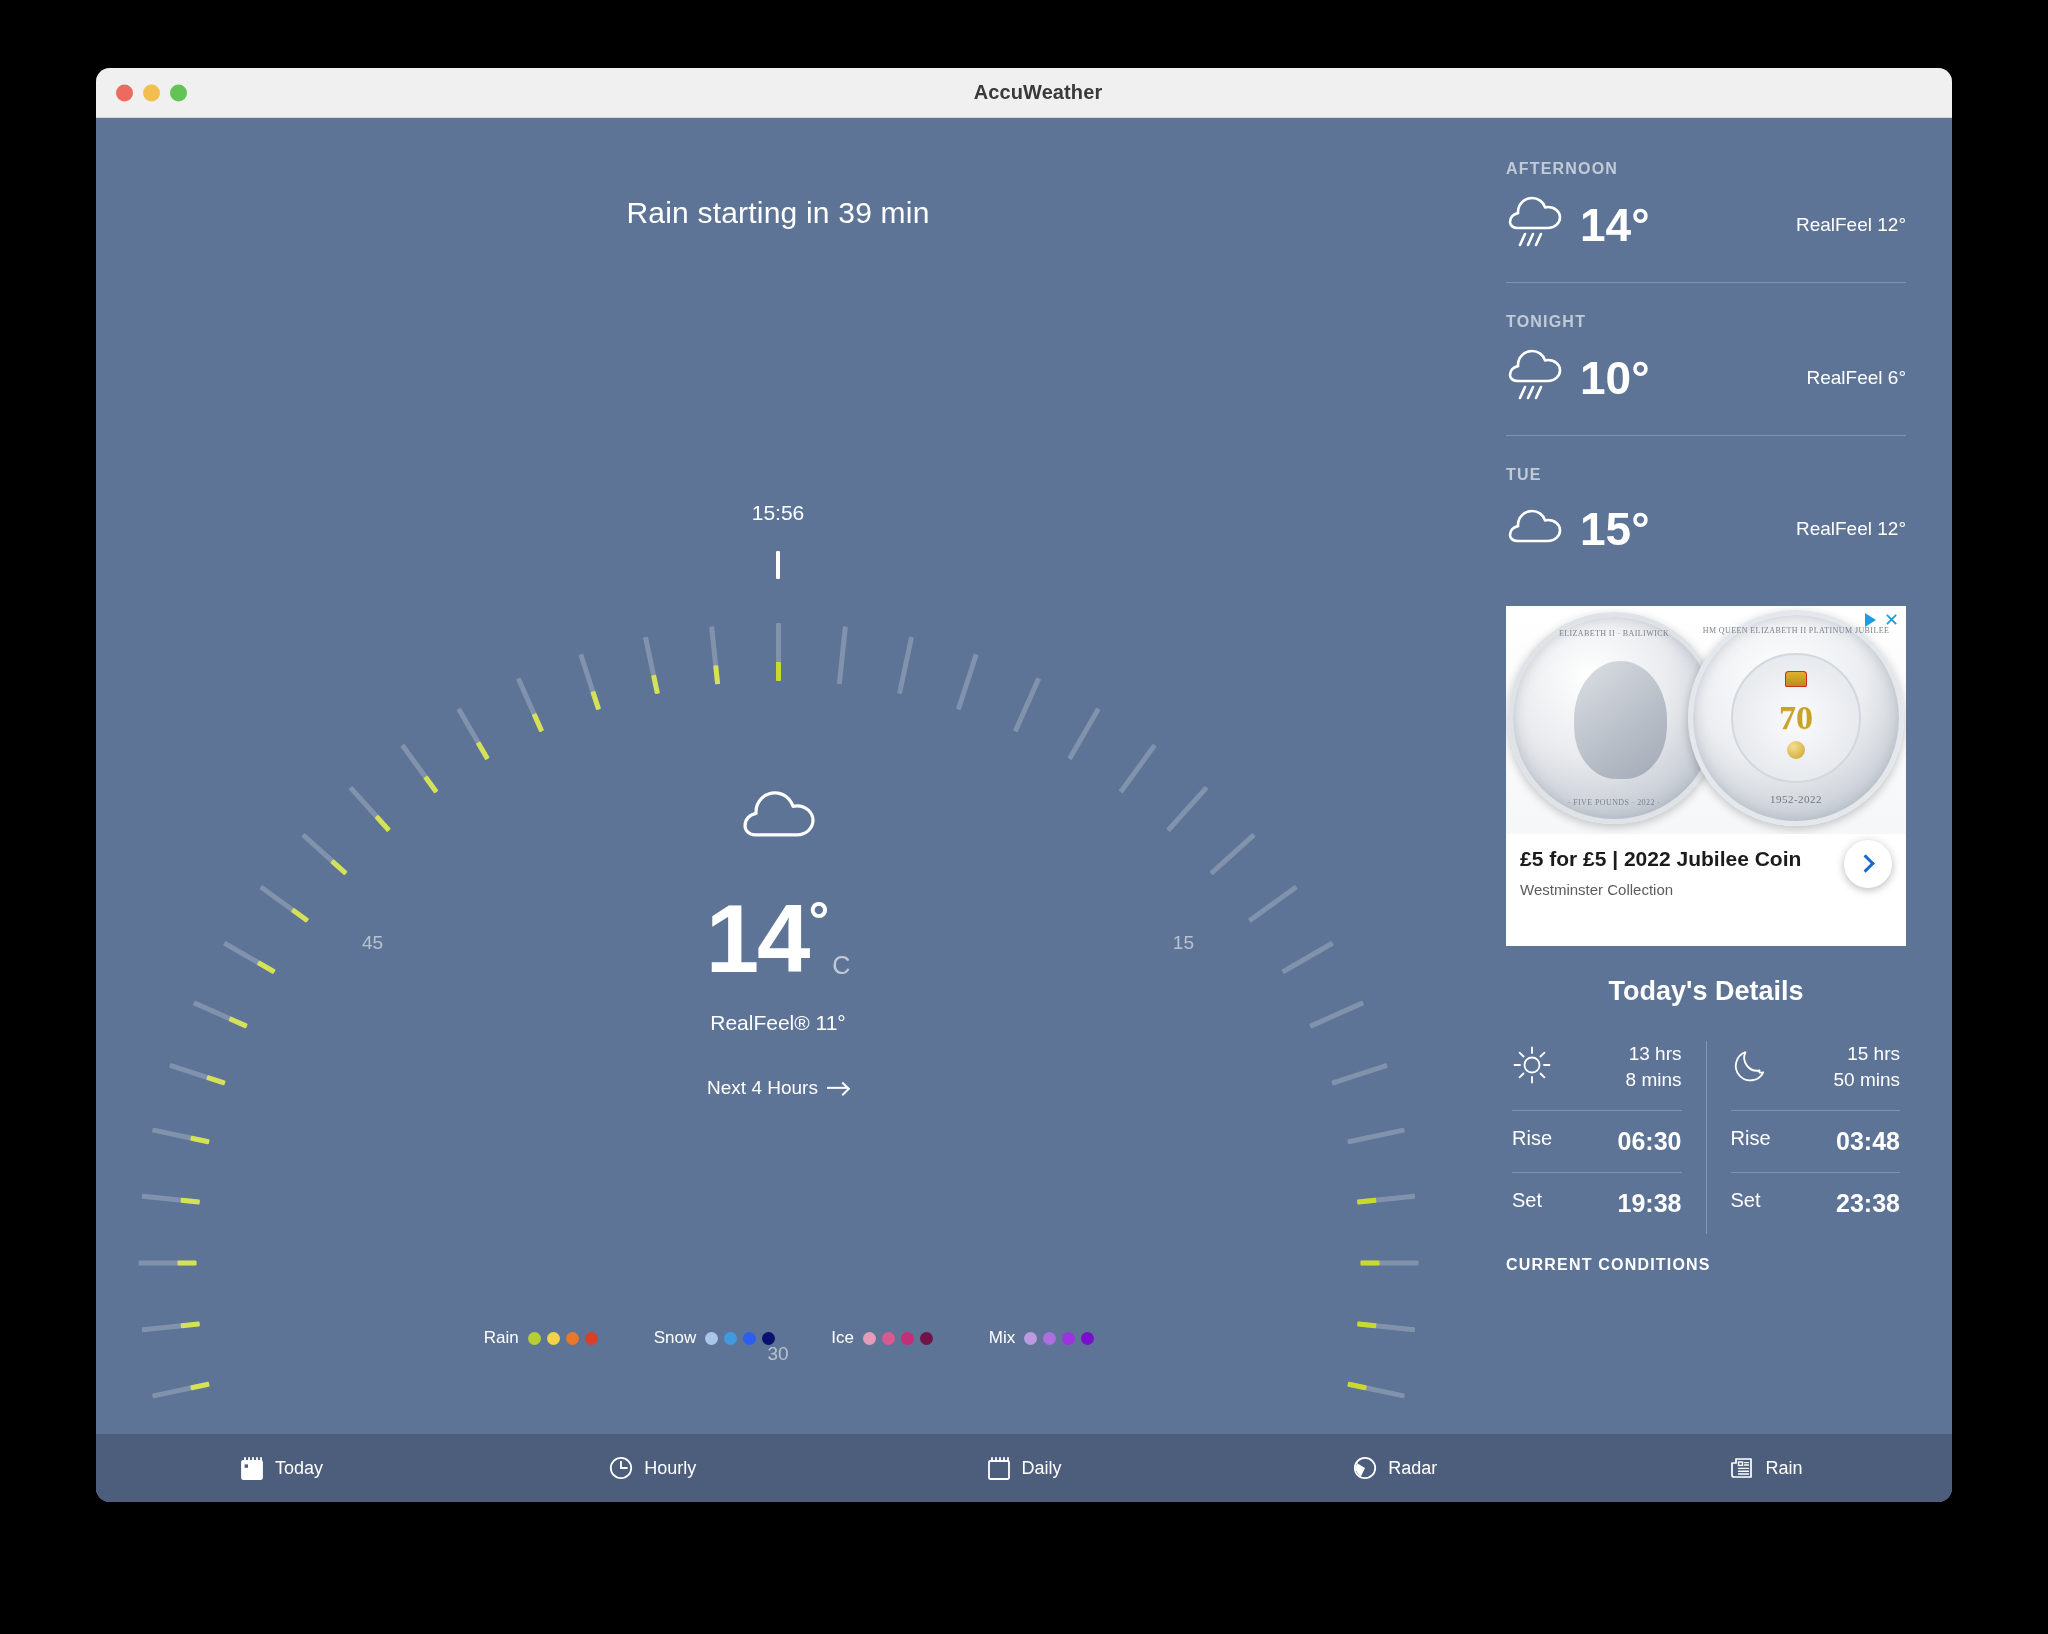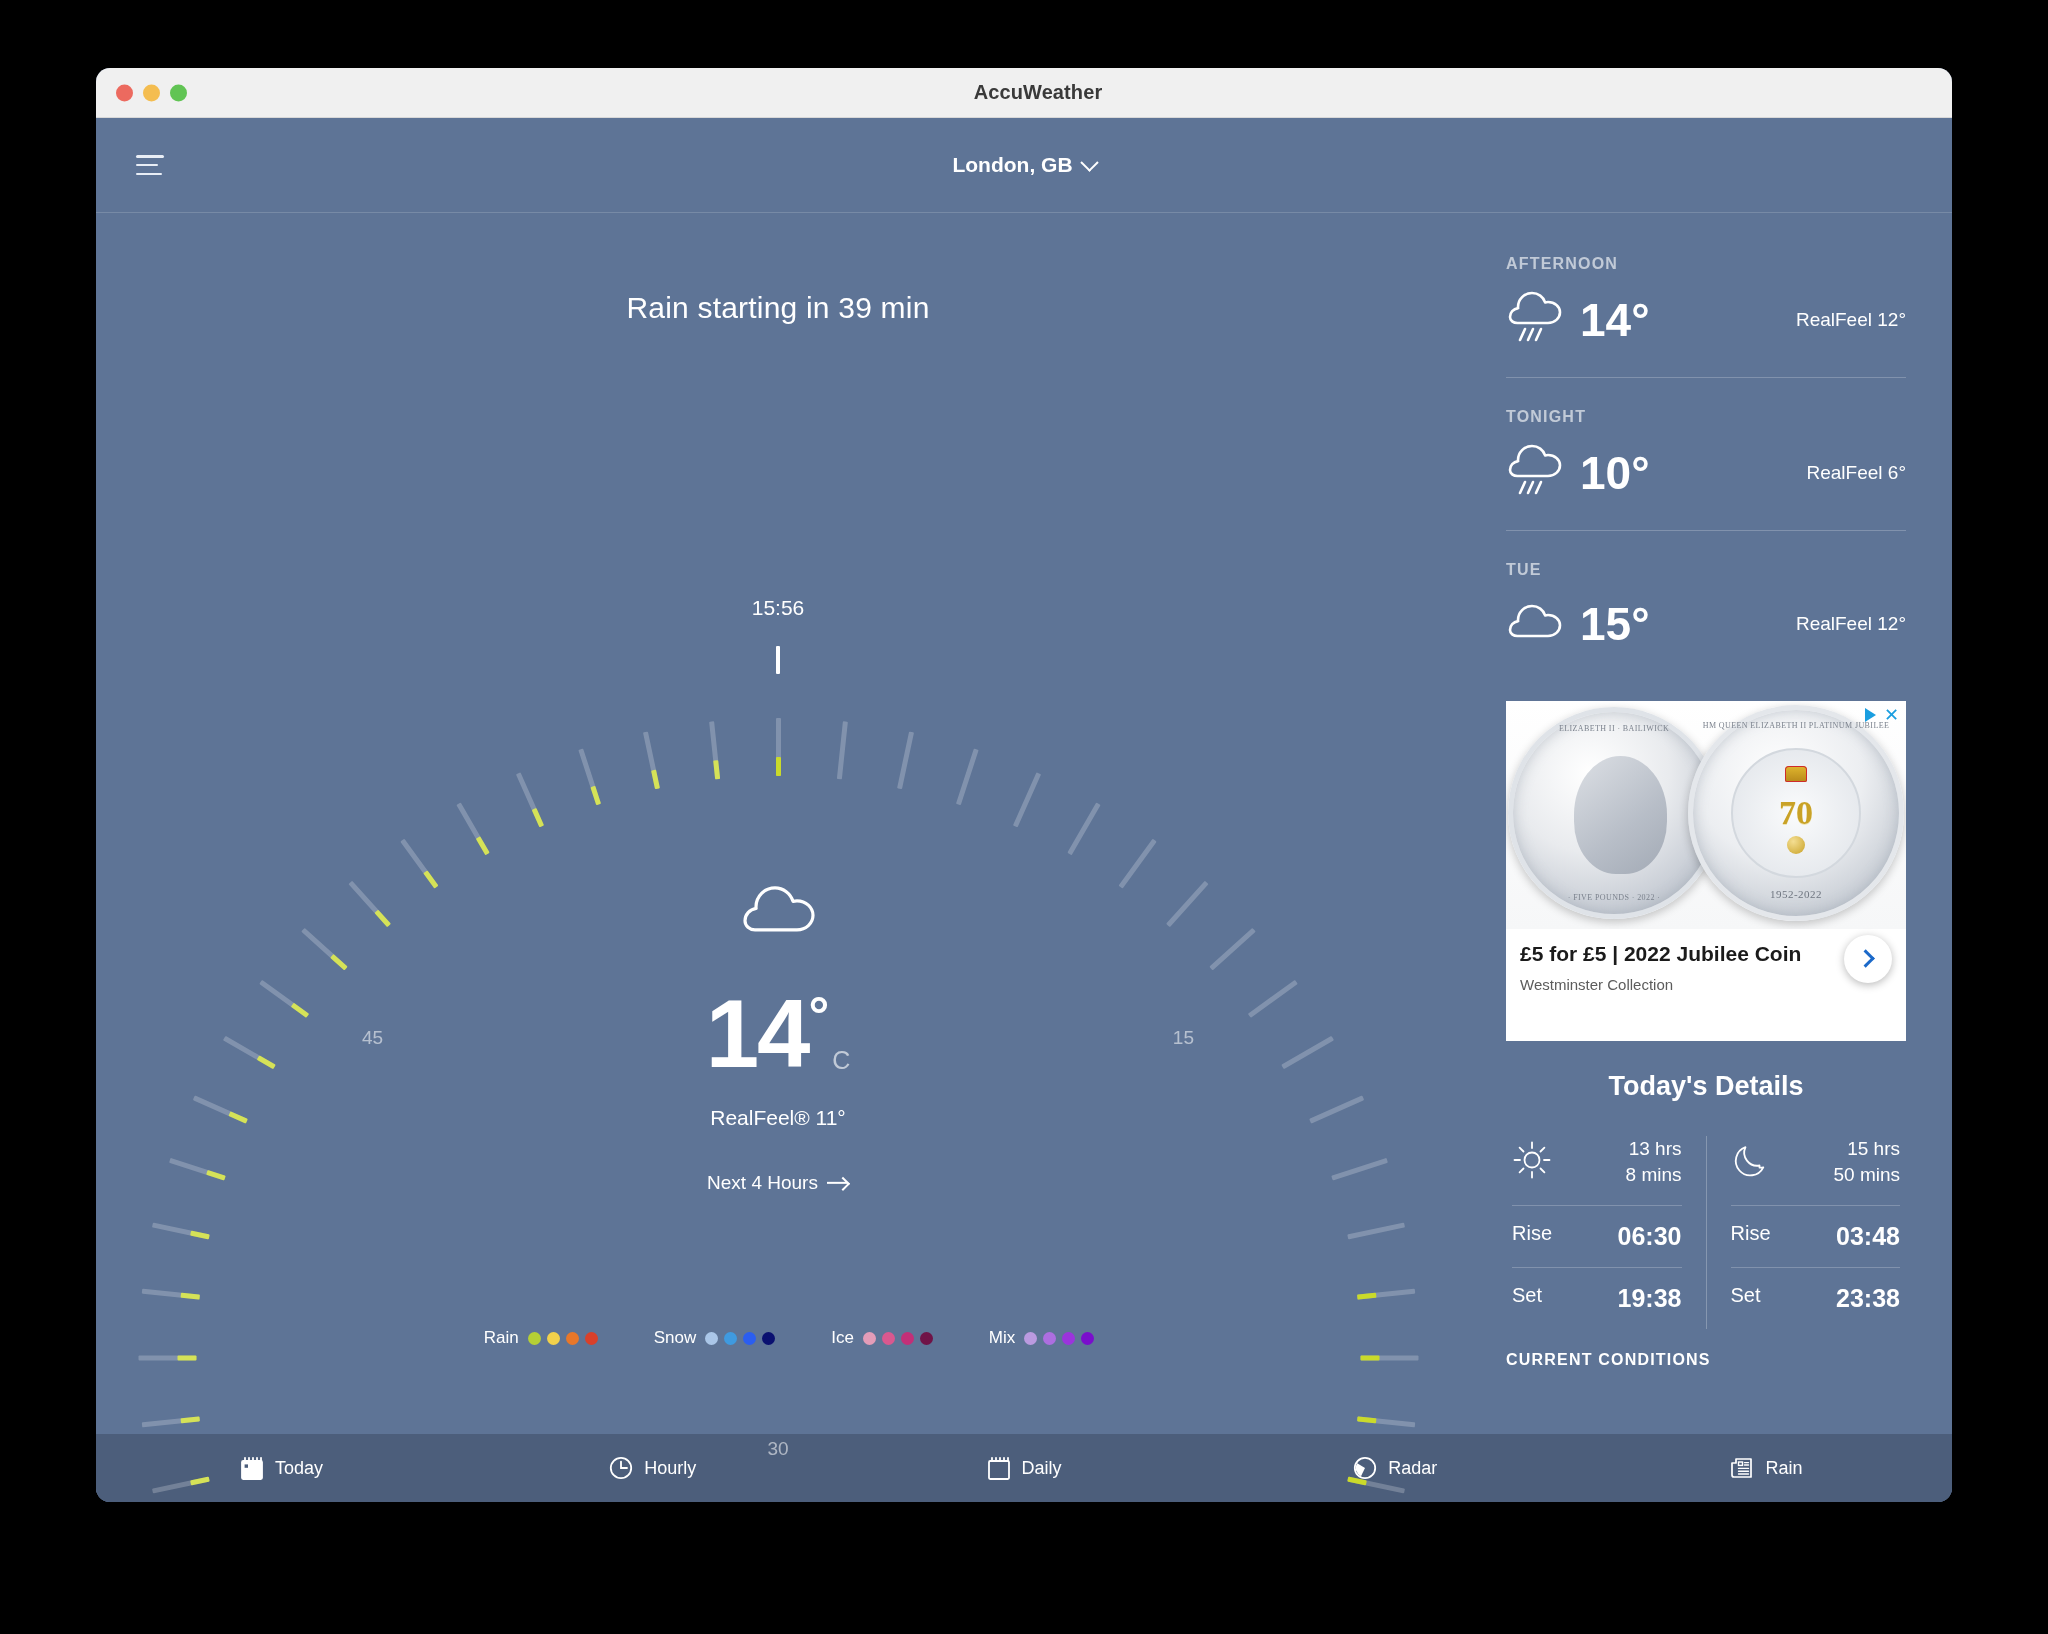--- a/index.html
+++ b/index.html
@@ -347,31 +347,20 @@
       <div class="traffic">
         <span class="tl red"></span>
         <span class="tl yellow"></span>
         <span class="tl green"></span>
       </div>
       <div id="win-title">AccuWeather</div>
     </div>
 
     <div id="app">
 
-      <div id="app-header">
-        <div id="hamburger">
-          <i></i>
-            <i></i>
-            <i></i>
-        </div>
-        <div id="location">
-          <span>London, GB</span>
-          <span class="chev-down"></span>
-        </div>
-      </div>
 
       <div id="content">
 
         <div id="left">
 
           <div id="headline">Rain starting in 39 min</div>
 
           <div id="dial-wrap">
             <div id="lbl-now">15:56</div>
             <div id="dial">

